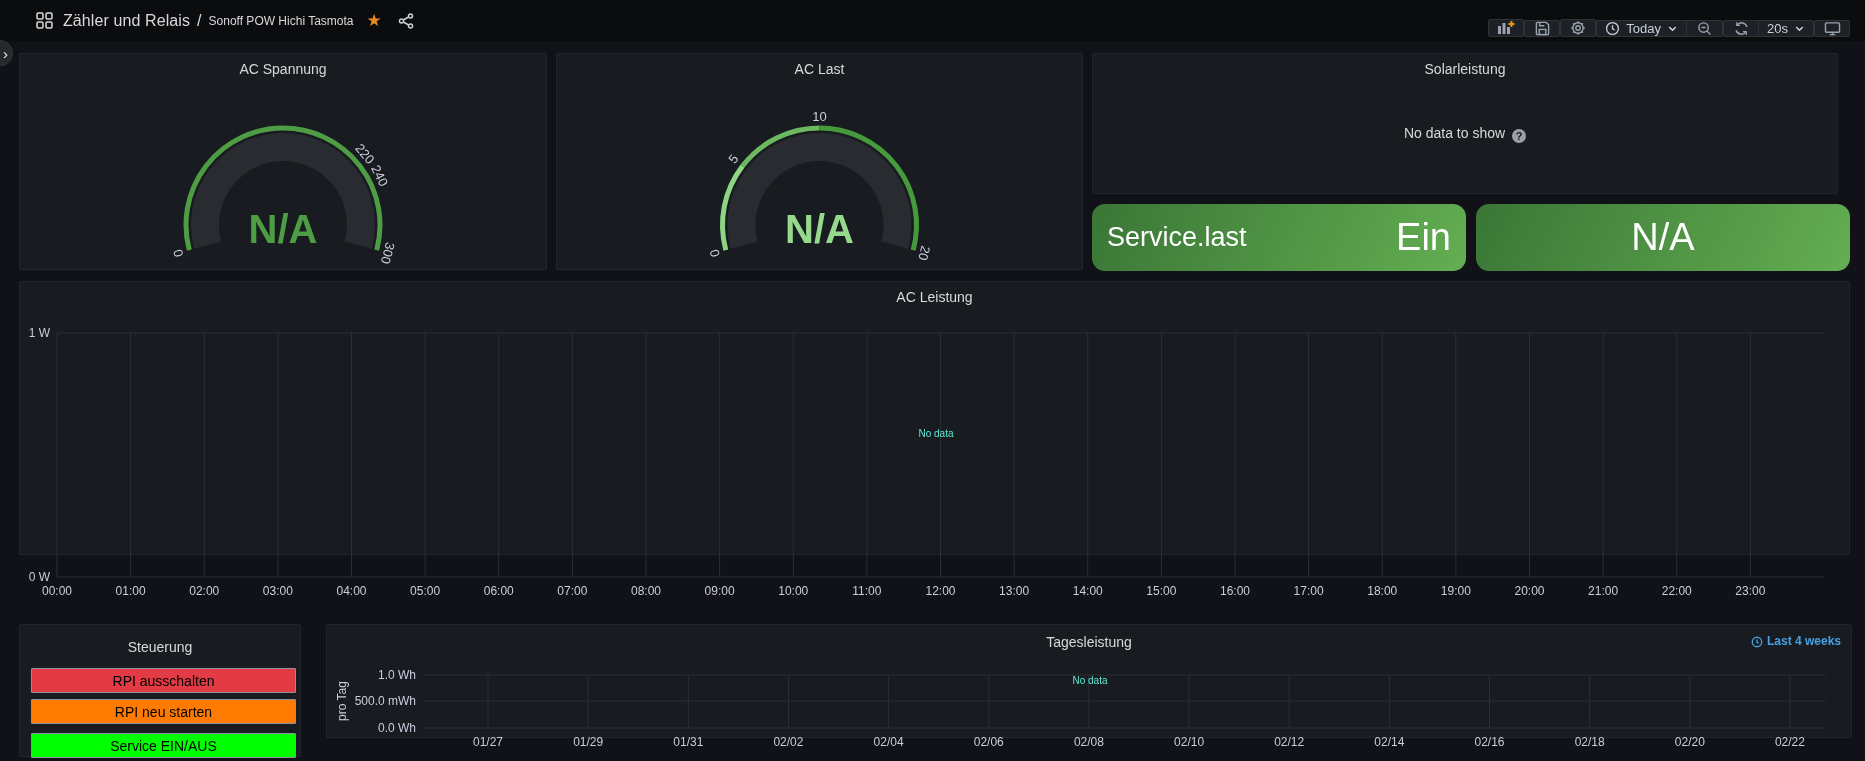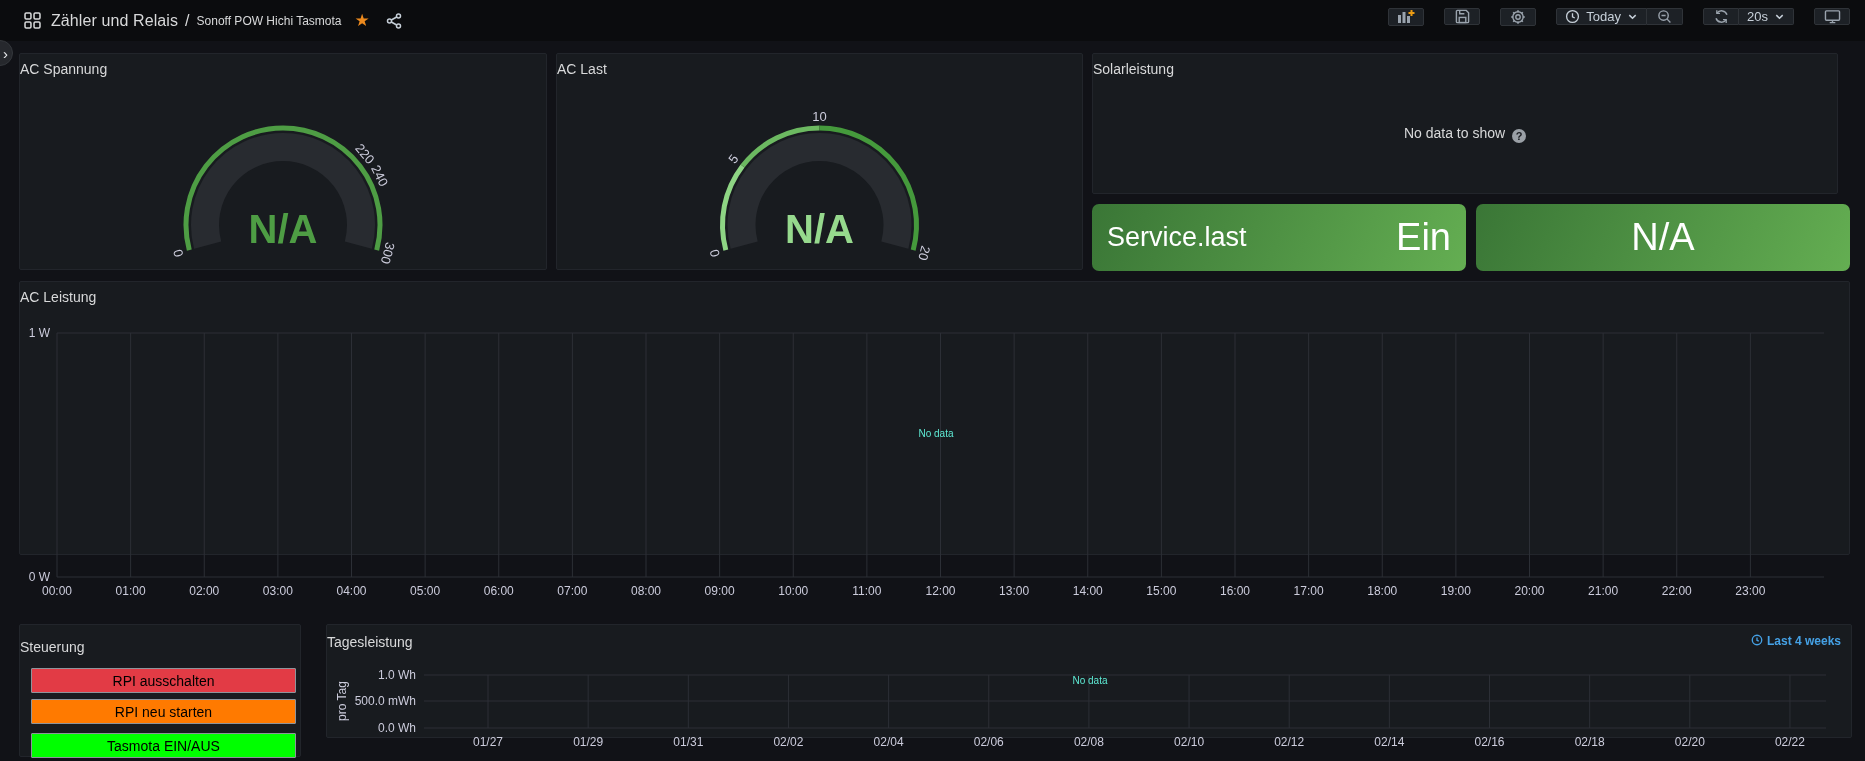--- a/index.html
+++ b/index.html
@@ -1,41 +1,41 @@
 <!DOCTYPE html>
 <html><head>
 <meta charset="utf-8">
 <style>
 *{margin:0;padding:0;box-sizing:border-box}
 html,body{width:1865px;height:761px;background:#111217;font-family:"Liberation Sans",sans-serif;overflow:hidden}
 body{position:relative}
 .navbar{position:absolute;left:0;top:0;width:1865px;height:41px;background:#0b0c0e;display:flex;align-items:center}
-.nav-left{display:flex;align-items:center;margin-left:24px}
+.nav-left{display:flex;align-items:center;margin-left:36px}
 .crumb-root{font-size:16px;color:#d8d9da;margin-left:10px;font-weight:500;letter-spacing:.1px}
 .crumb-sep{font-size:16px;color:#d8d9da;margin-left:7px;font-weight:400}
 .crumb-cur{font-size:12px;color:#d8d9da;margin-left:7px;font-weight:400}
 .star{color:#ec8a1e;font-size:17px;margin-left:13px;line-height:1}
 .share{margin-left:16px;display:flex}
-.nav-right{position:absolute;right:15px;top:8px;display:flex;gap:20px;height:29px;align-items:flex-start}
+.nav-right{position:absolute;right:15px;top:8px;display:flex;gap:0;height:29px;align-items:flex-end}
 .tbtn{background:#1d2126;border:1px solid #2f3338;border-radius:2px;color:#c7d0d9;display:flex;align-items:center;justify-content:center;min-width:36px;font-size:13px;gap:6px;padding:0 8px}
 .group{display:flex}
 .group .tbtn{border-radius:0;border-left-width:0}
 .group .tbtn:first-child{border-radius:2px 0 0 2px;border-left-width:1px}
 .group .tbtn:last-child{border-radius:0 2px 2px 0}
 .sidebar-handle{position:absolute;left:-13px;top:40px;width:26px;height:26px;border-radius:50%;background:#26282d;border:1px solid #34373c;color:#e8eaed;display:flex;align-items:center;justify-content:flex-end;padding-right:4px;font-size:15px;z-index:5}
 .panel{position:absolute;background:#181b1f;border:1px solid #22252b;border-radius:2px}
-.ptitle{position:absolute;left:0;right:0;top:7px;text-align:left;font-size:14px;font-weight:500;color:#d8d9da;white-space:nowrap}
+.ptitle{position:absolute;left:0;right:0;top:7px;text-align:center;font-size:14px;font-weight:500;color:#d8d9da;white-space:nowrap}
 .nodata{position:absolute;font-size:10px;color:#5eead4;transform:translate(-50%,-50%);white-space:nowrap}
 .helpq{display:inline-block;width:14px;height:14px;border-radius:50%;background:#9aa0a6;color:#181b1f;font-size:11px;font-weight:700;text-align:center;line-height:14px;margin-left:7px;vertical-align:-2px}
-.stat{position:absolute;border-radius:7px;display:flex;align-items:center;justify-content:space-between;padding:16px 15px;background:linear-gradient(115deg,#3a7636 0%,#64ae52 100%)}
+.stat{position:absolute;border-radius:13px;display:flex;align-items:center;justify-content:space-between;padding:16px 15px;background:linear-gradient(115deg,#3a7636 0%,#64ae52 100%)}
 .stat .slabel{font-size:27px;color:#fff;font-weight:400}
 .stat .svalue{font-size:38px;color:#fff;font-weight:400}
 .stat.center{justify-content:center}
 .ctl-btn{position:absolute;left:11px;width:265px;height:25px;border:1px solid #8e949b;border-radius:1px;color:#000;font-size:14px;display:flex;align-items:center;justify-content:center;font-family:"Liberation Sans",sans-serif}
-.timerange{position:absolute;right:10px;top:9px;font-size:12px;font-weight:600;color:#45a1e5;display:flex;align-items:flex-start;gap:4px}
+.timerange{position:absolute;right:10px;top:9px;font-size:12px;font-weight:600;color:#45a1e5;display:flex;align-items:flex-end;gap:4px}
 svg{display:block}
 </style>
 </head>
 <body>
 
 <div class="navbar">
   <div class="nav-left">
     <span style="display:flex">
       <svg width="17" height="17" viewBox="0 0 20 20" fill="none" stroke="#d8d9da" stroke-width="1.8">
         <rect x="1.2" y="1.2" width="7" height="7" rx="1.4"></rect>
@@ -225,21 +225,21 @@
       <line x1="1730.375" x2="1730.375" y1="51" y2="295" stroke="#2c2f36" stroke-width="1"></line>
       <text x="1730.375" y="313" fill="#ccccdc" font-size="12" text-anchor="middle">23:00</text>
     </svg>
   <div class="nodata" style="left:916px;top:151px">No data</div>
 </div>
 
 <div class="panel" style="left:19px;top:624px;width:282px;height:133px">
   <div class="ptitle" style="top:14px">Steuerung</div>
   <div class="ctl-btn" style="top:74px;background:#ff7a00">RPI neu starten</div>
   <div class="ctl-btn" style="top:43px;background:#e23b45">RPI ausschalten</div>
-  <div class="ctl-btn" style="top:108px;background:#00ff00">Tasmota EIN/AUS</div>
+  <div class="ctl-btn" style="top:108px;background:#00ff00">Service EIN/AUS</div>
 </div>
 
 <div class="panel" style="left:326px;top:624px;width:1526px;height:114px">
   <div class="ptitle" style="top:9px">Tagesleistung</div>
   <div class="timerange">
     <svg width="12" height="12" viewBox="0 0 16 16" fill="none" stroke="#45a1e5" stroke-width="1.8">
       <circle cx="8" cy="8" r="6.3"></circle>
         <path d="M8 4.5V8.3L10.4 9.6"></path>
     </svg>
     <span>Last 4 weeks</span>

